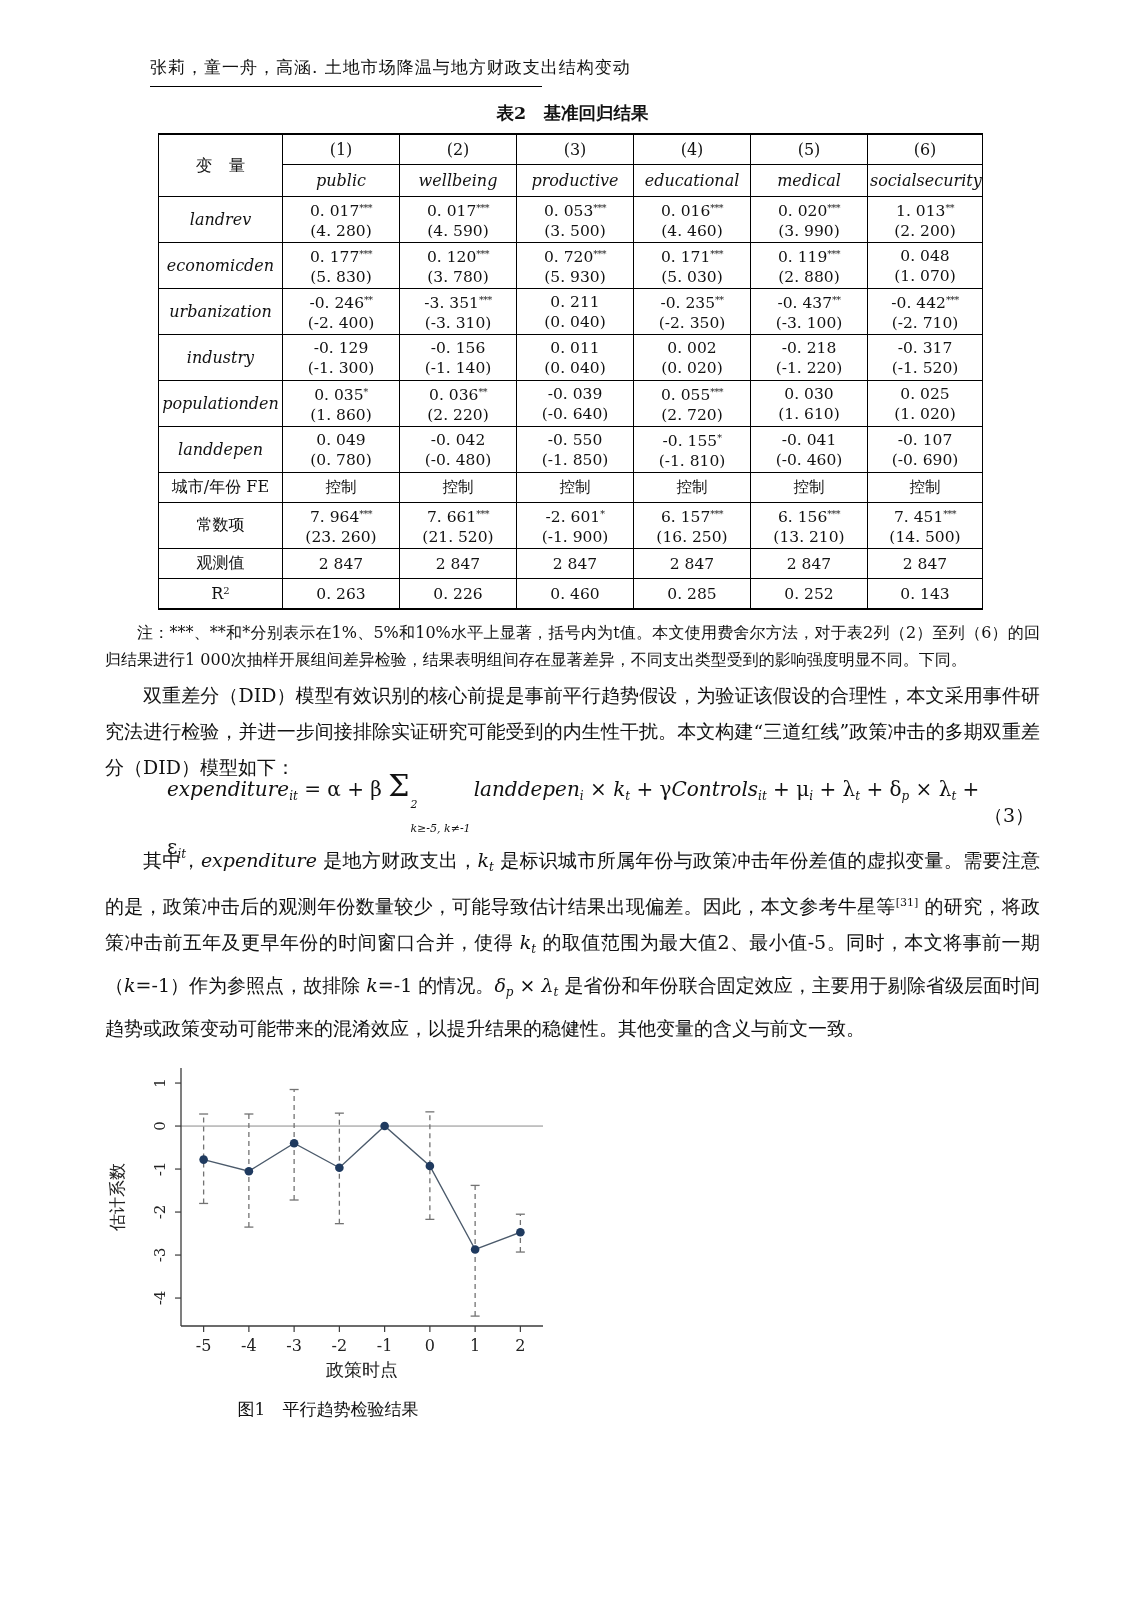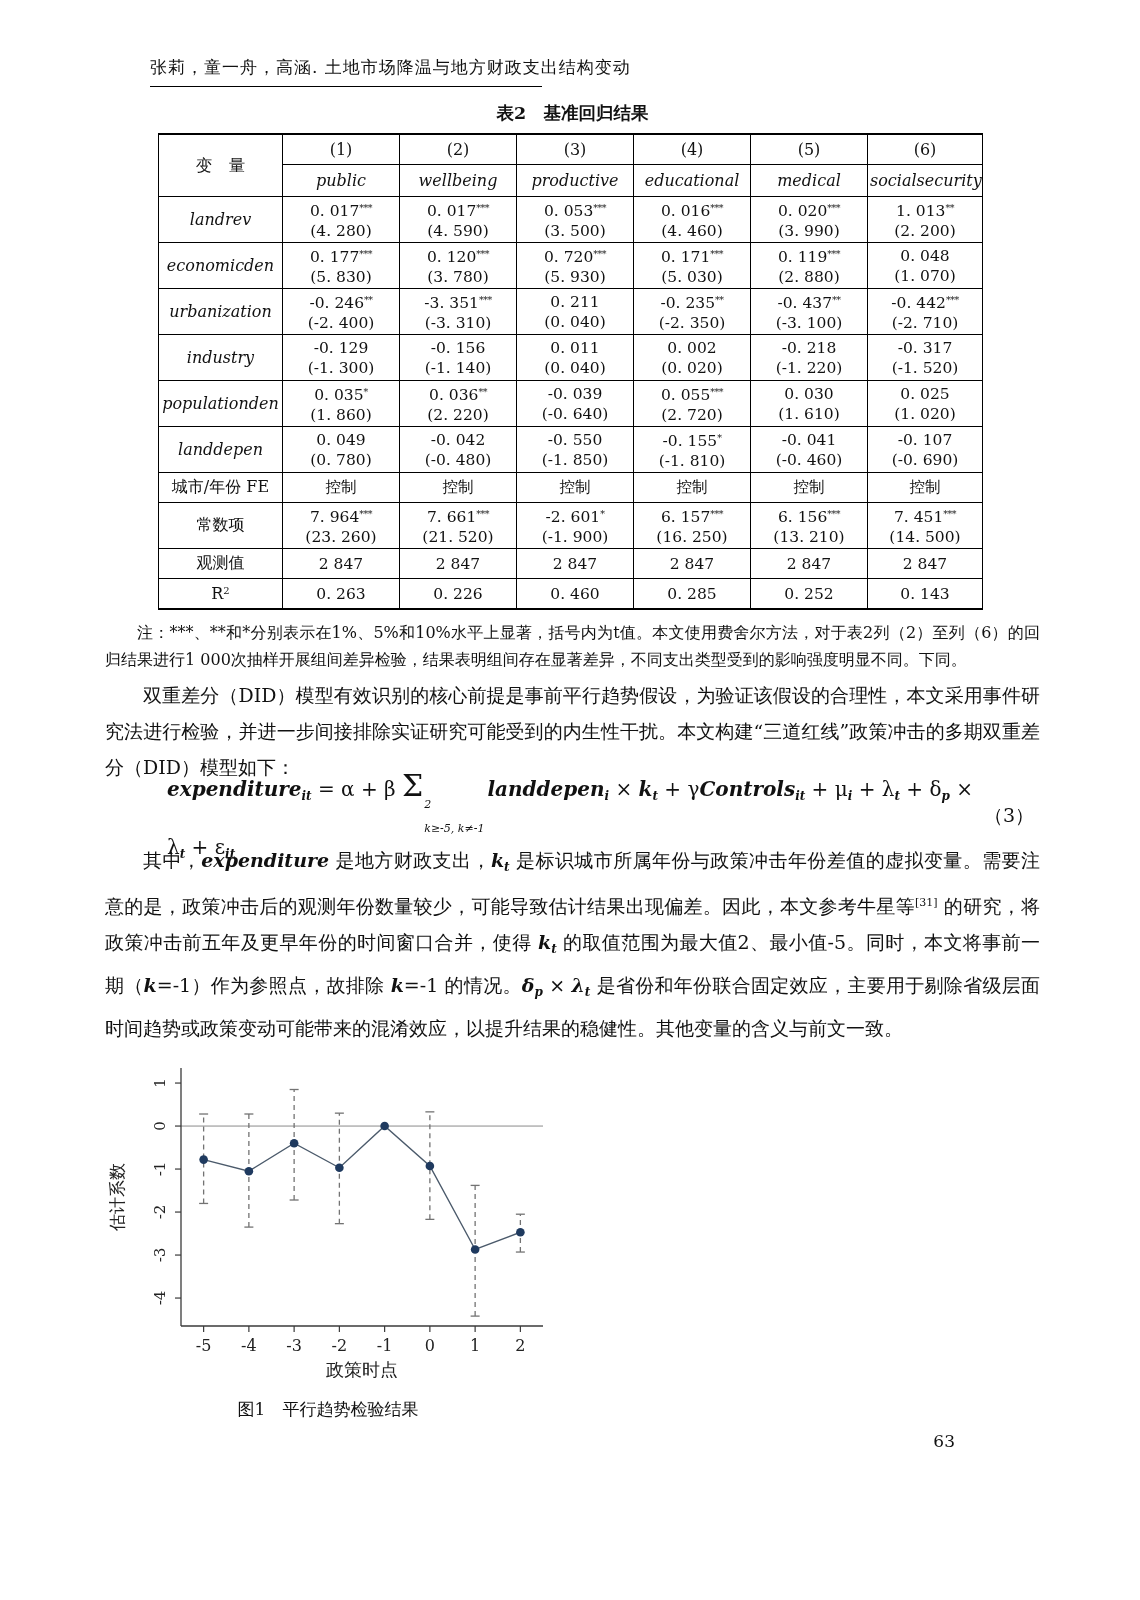--- a/index.html
+++ b/index.html
@@ -27,21 +27,21 @@
   sup.star{font-size:9.5px;vertical-align:5px;letter-spacing:-0.5px;}
   sup.r2{font-size:10px;vertical-align:5px;}
 
   .table-note{font-size:16px;line-height:27px;text-align:justify;text-indent:2em;margin:9px 0 0 0;}
 
   .sec-heading{font-size:19px;font-weight:bold;margin:13px 0 5px 0;text-indent:2em;}
   .body-para{font-size:19px;line-height:36px;text-align:justify;text-indent:2em;margin:4px 0 0 0;}
 
   .formula-row{display:flex;align-items:center;margin:9px 0 4px 62px;font-size:20px;height:44px;}
   .eq-no{margin-left:auto;padding-right:6px;font-size:19px;}
-  .it{font-style:italic;font-weight:bold;}
+  .it{font-style:italic;}
   .sb{font-size:12px;vertical-align:-4px;}
   .sp{font-size:11px;vertical-align:7px;}
   .sum-sigma{font-size:30px;line-height:1;font-style:normal;}
   .limits{display:inline-flex;flex-direction:column;justify-content:space-between;height:36px;
        font-size:11px;font-style:italic;vertical-align:-12px;margin:0 3px 0 1px;line-height:1.1;}
 
   .two-col{display:flex;gap:40px;margin-top:8px;}
   .left-col{width:455px;line-height:34px;margin-top:0;}
   .fig-col{width:446px;}
   .fig-caption{text-align:center;font-weight:normal;font-size:17px;margin-top:16px;}
@@ -386,14 +386,13 @@
           <text font-size="16" text-anchor="middle" fill="#222222" font-family="&quot;DejaVu Serif&quot;,&quot;Liberation Serif&quot;,serif" x="370.125" y="297">1</text>
           <line x1="415.375" y1="272" x2="415.375" y2="278" stroke="#3a3a3a" stroke-width="1.2"></line>
           <text font-size="16" text-anchor="middle" fill="#222222" font-family="&quot;DejaVu Serif&quot;,&quot;Liberation Serif&quot;,serif" x="415.375" y="297">2</text>
           <text font-size="17" text-anchor="middle" fill="#222222" font-family="&quot;DejaVu Serif&quot;,&quot;Liberation Serif&quot;,serif" transform="translate(18,143) rotate(-90)">估计系数</text>
           <text font-size="18" text-anchor="middle" fill="#222222" font-family="&quot;DejaVu Serif&quot;,&quot;Liberation Serif&quot;,serif" x="257" y="322">政策时点</text>
         </svg>
       <div class="fig-caption">图1　平行趋势检验结果</div>
     </div>
   </div>
 
-  <div class="page-no">63</div>
 </div>
 
 </body></html>

